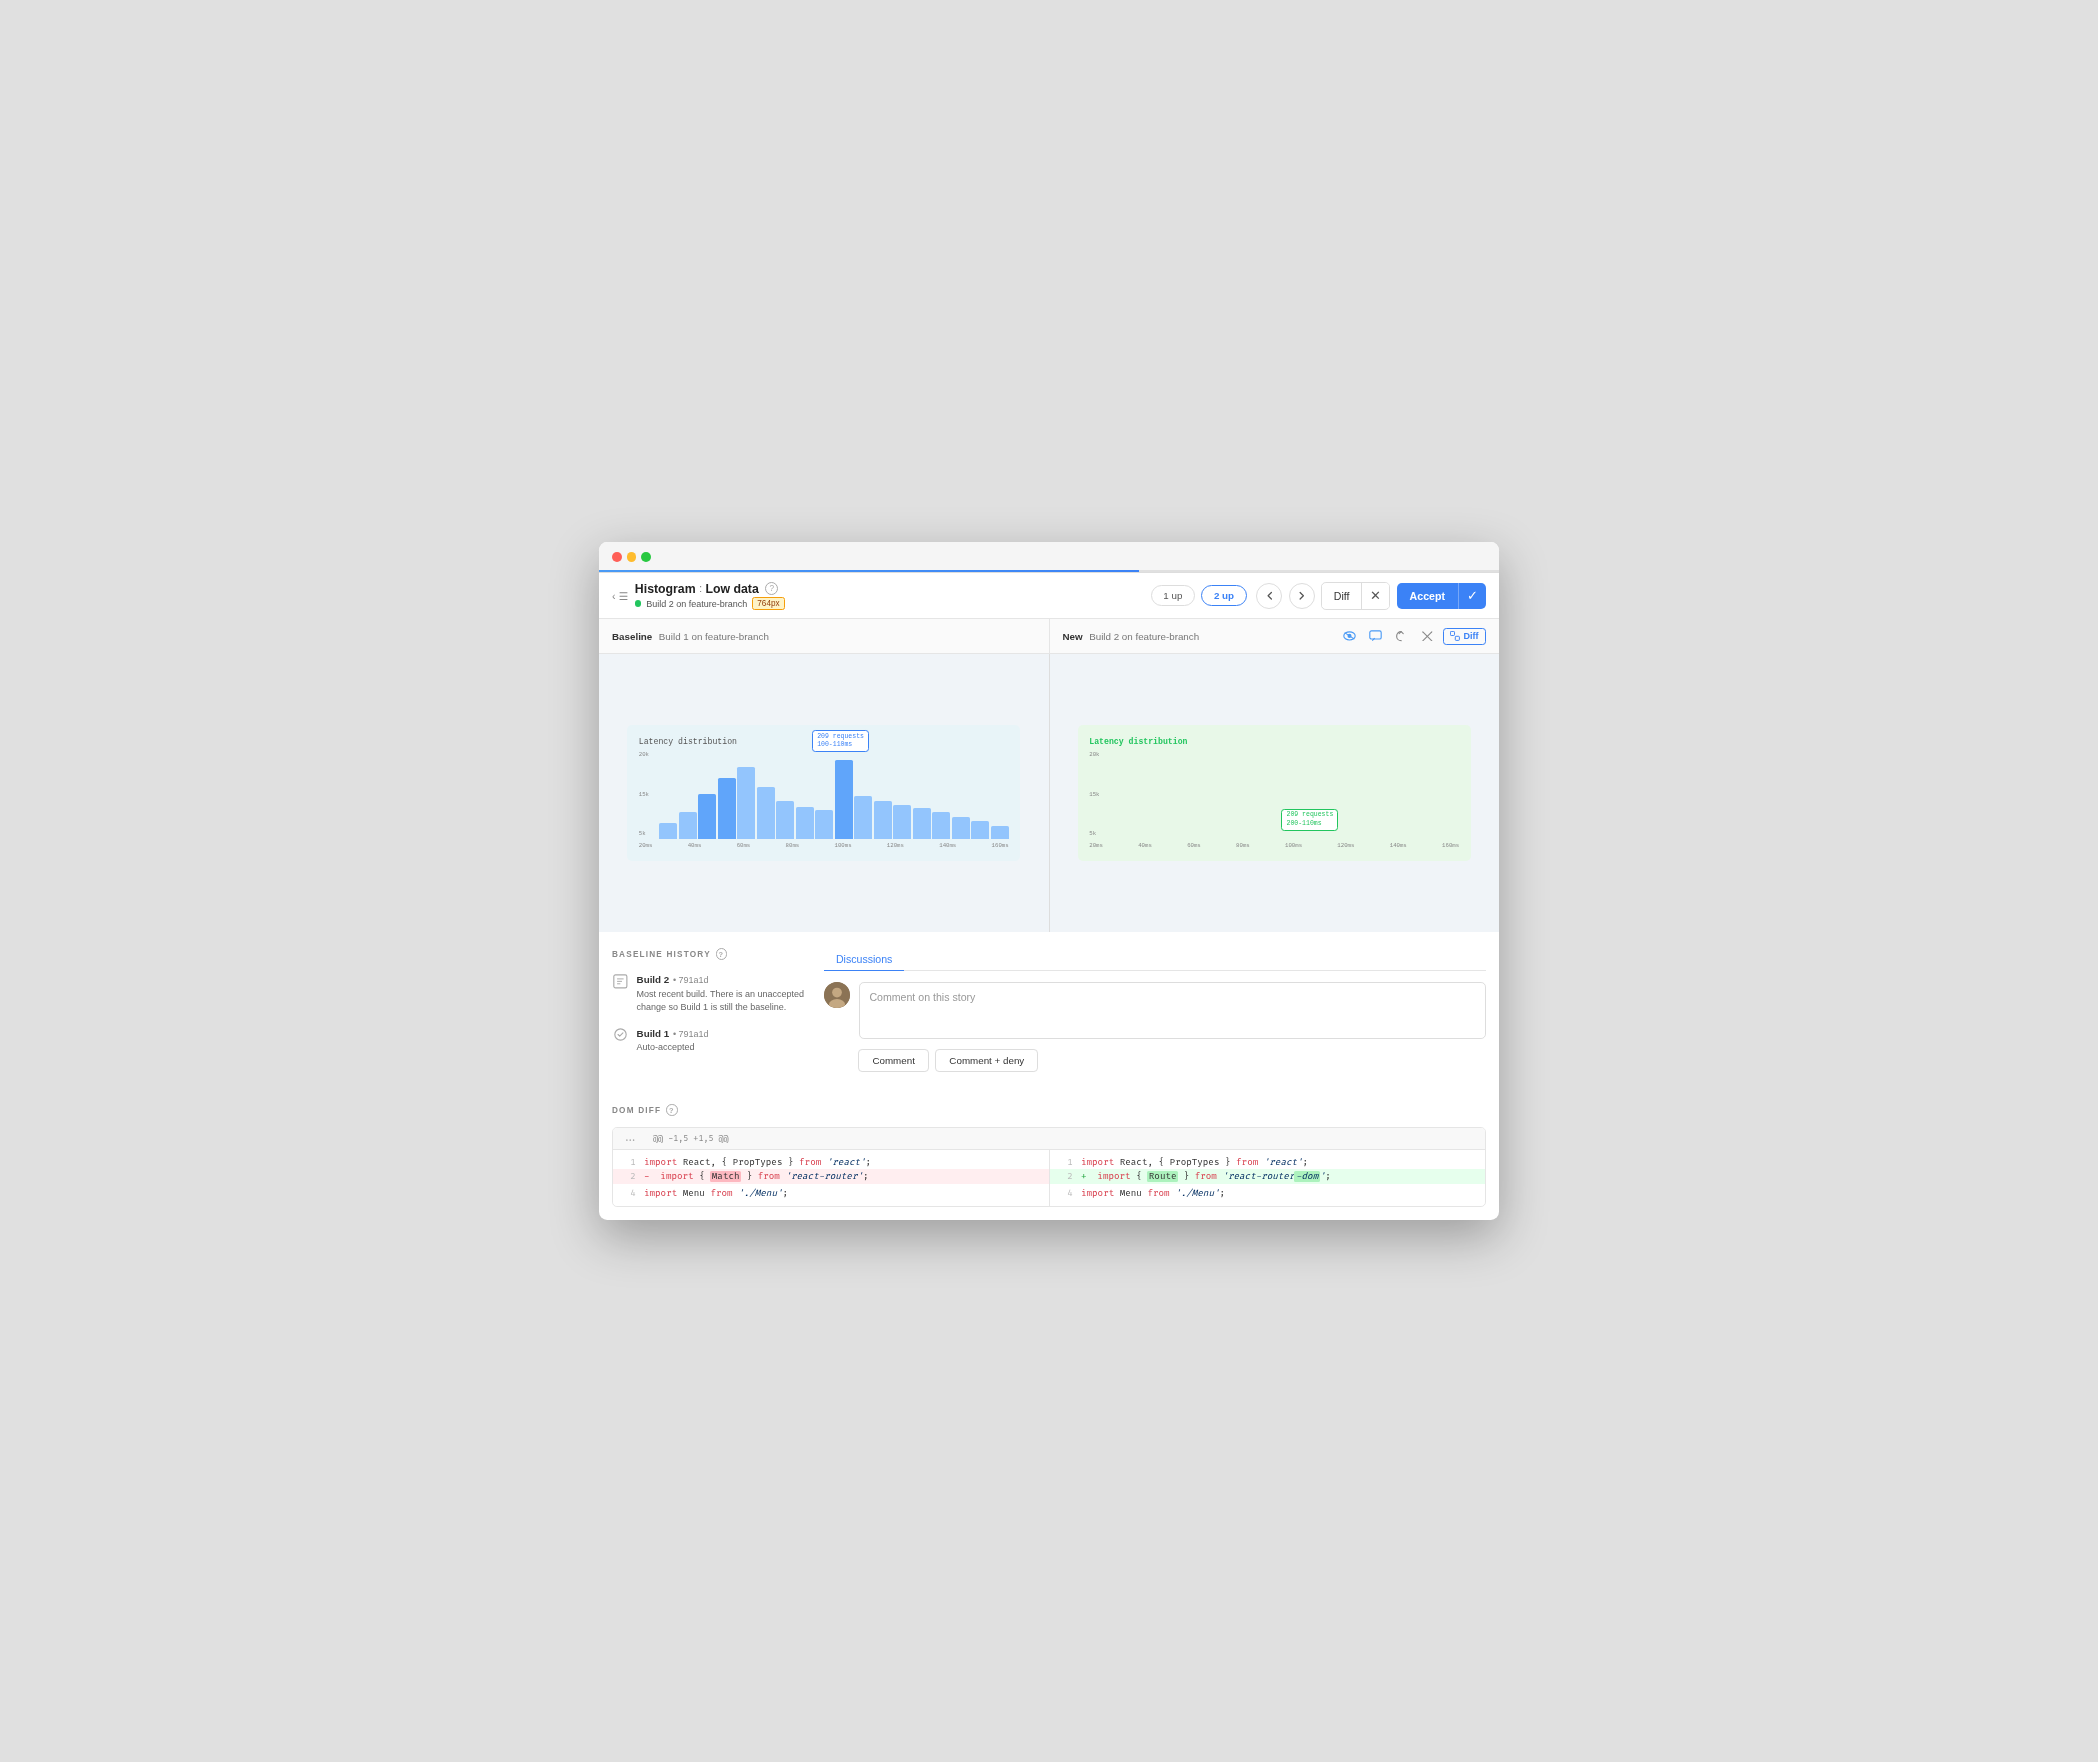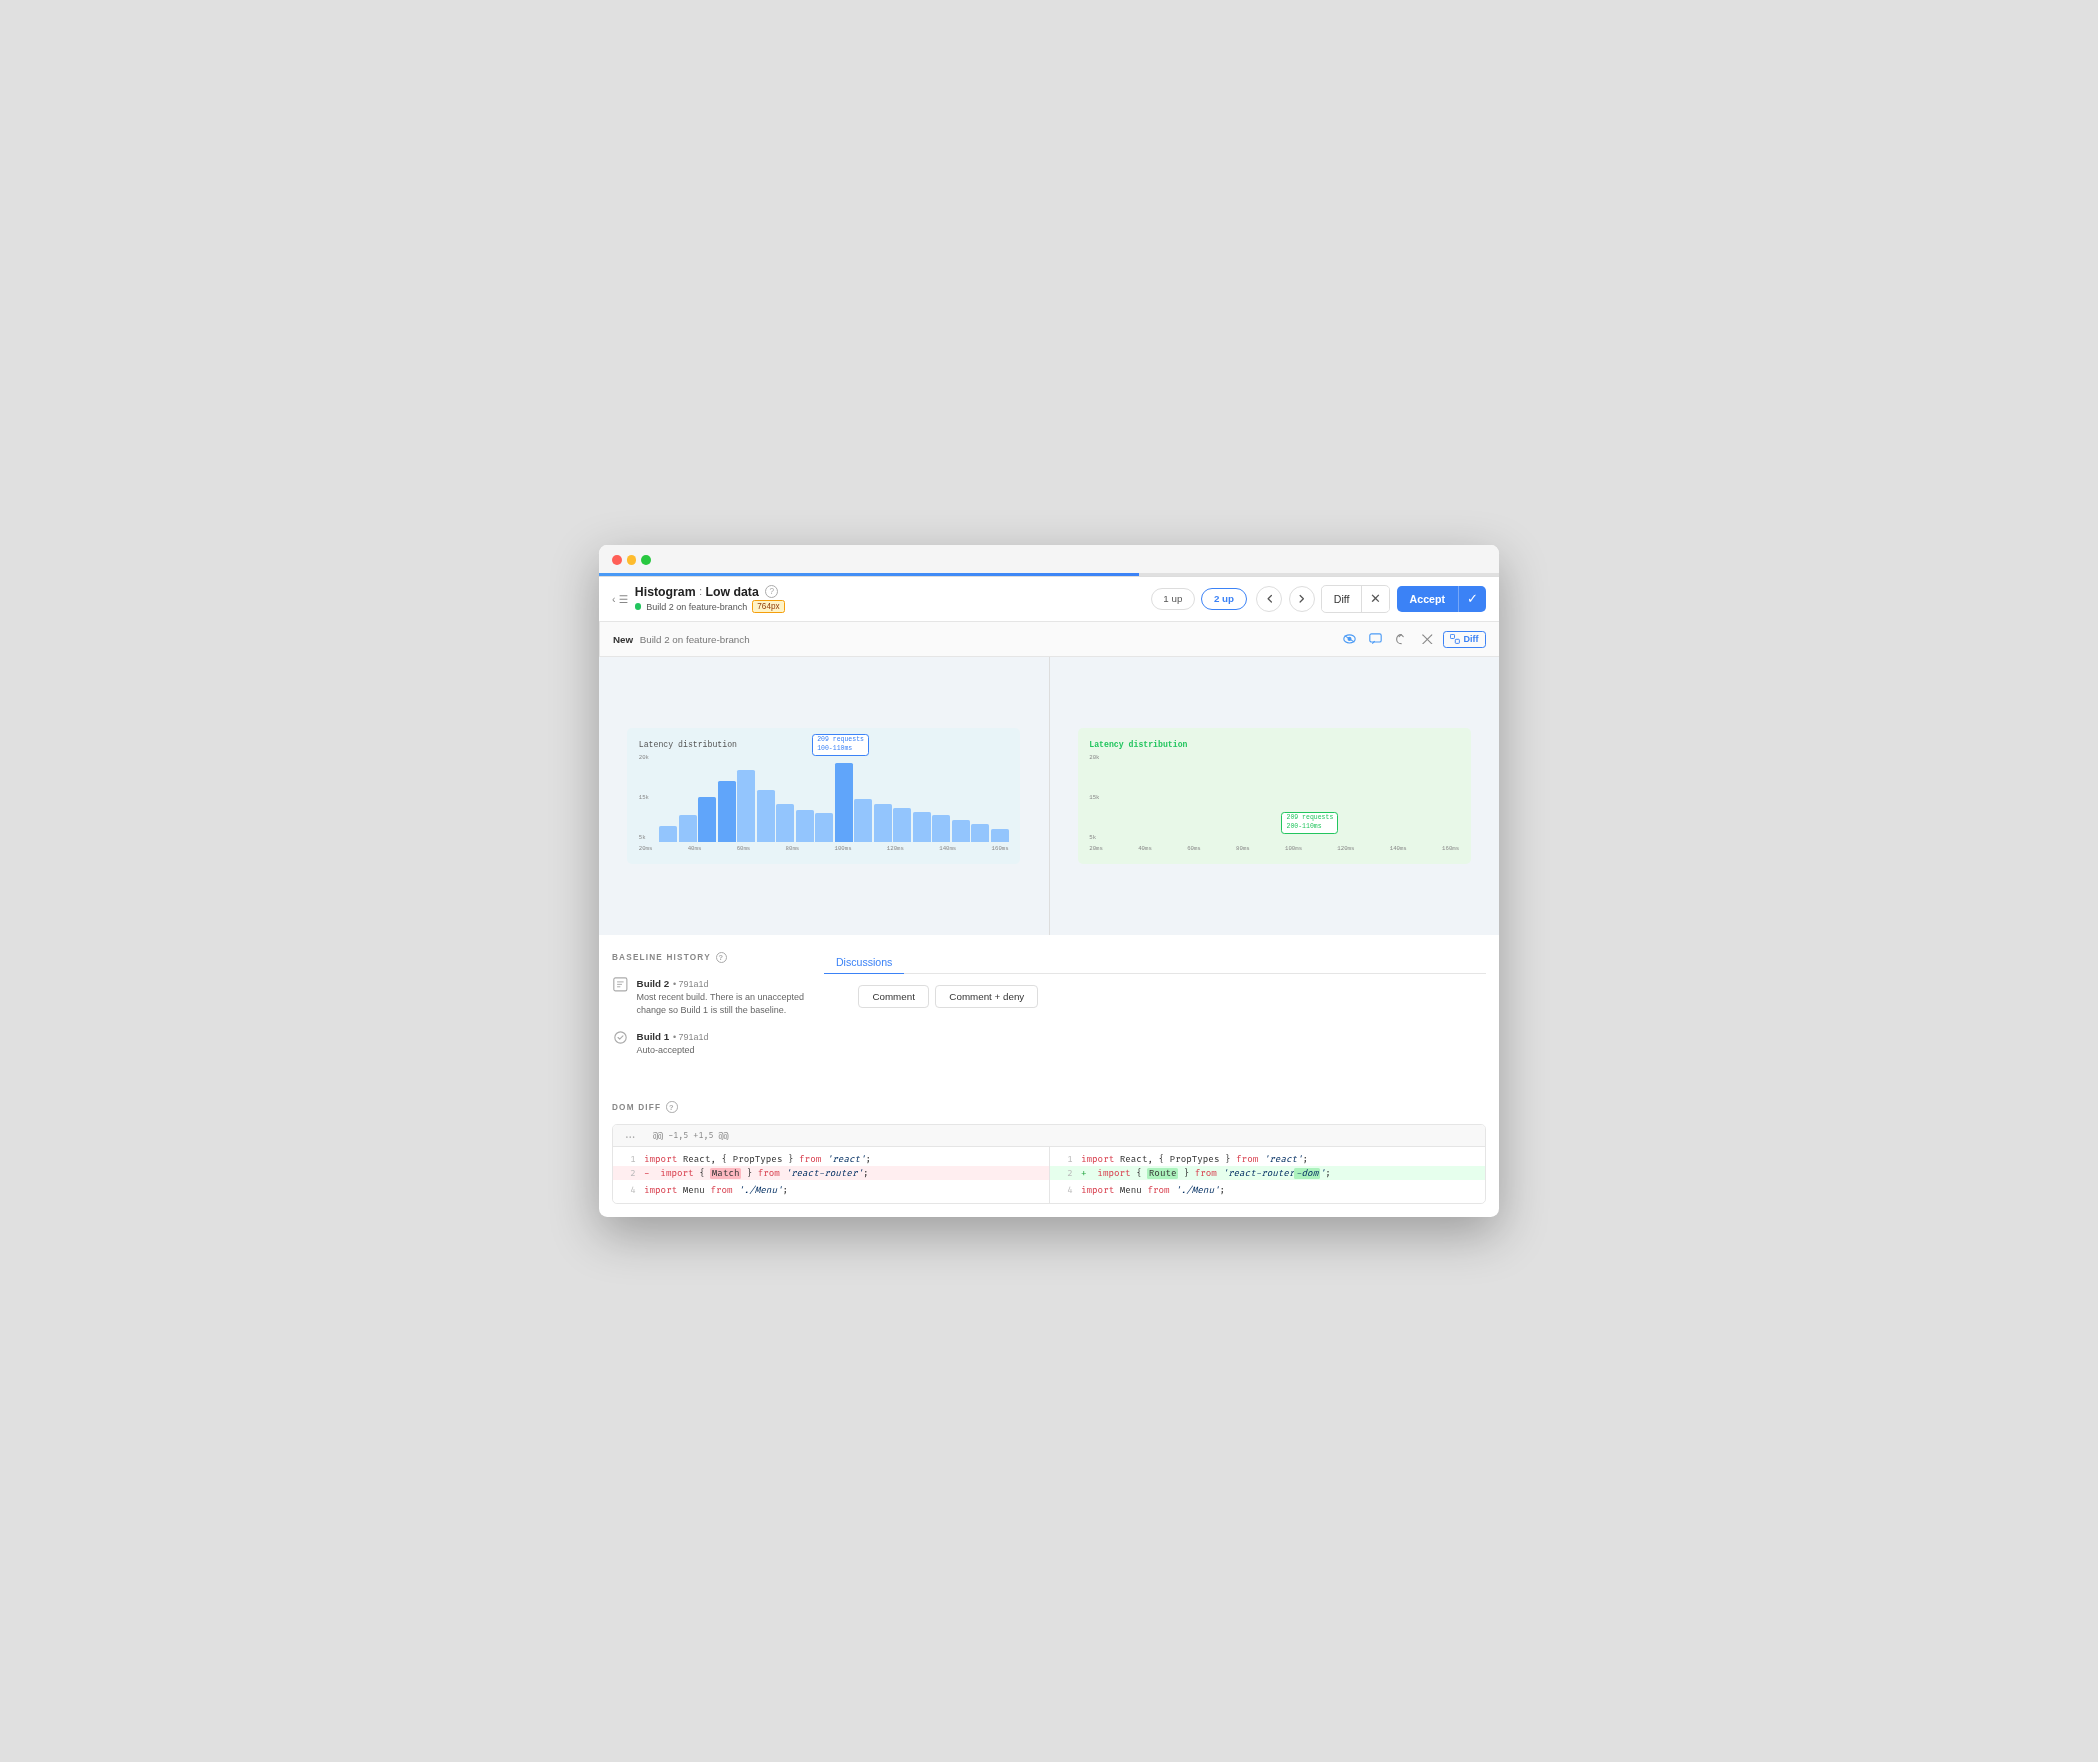--- a/index.html
+++ b/index.html
@@ -565,20 +565,24 @@
       </div>
       <div class="accept-btn">
         <span class="accept-label">Accept</span>
         <div class="accept-separator"></div>
         <span class="accept-check">✓</span>
       </div>
     </div>
   </div>
 
   <div class="comparison-header">
+    <div class="comparison-side">
+      <span class="side-label">Baseline</span>
+      <span class="side-build">Build 1 on feature-branch</span>
+    </div>
     <div class="comparison-side new">
       <span class="side-label">New</span>
       <span class="side-build">Build 2 on feature-branch</span>
       <div class="comparison-tools">
         <div class="tool-icon">
           <svg width="13" height="9.8" viewBox="0 0 16 12" fill="none">
               <ellipse cx="8" cy="6" rx="7" ry="5" stroke="#4a9af5" stroke-width="1.4"></ellipse>
               <circle cx="8" cy="6" r="2.5" fill="#4a9af5"></circle>
               <line x1="2" y1="2" x2="14" y2="10" stroke="#4a9af5" stroke-width="1.4"></line>
             </svg>
@@ -784,20 +788,30 @@
             </div>
             <div class="history-desc">Auto-accepted</div>
           </div>
         </div>
       </div>
 
       <div class="discussions-panel">
         <div class="tabs">
           <div class="tab active">Discussions</div>
         </div>
+        <div class="comment-area">
+          <div class="avatar">
+            <svg width="26" height="26" viewBox="0 0 32 32">
+                <circle cx="16" cy="16" r="16" fill="#8b7355"></circle>
+                <circle cx="16" cy="13" r="6" fill="#c4a882"></circle>
+                <ellipse cx="16" cy="28" rx="10" ry="7" fill="#c4a882"></ellipse>
+              </svg>
+          </div>
+          <div class="comment-input-box">Comment on this story</div>
+        </div>
         <div class="comment-actions">
           <button class="comment-btn">Comment</button>
           <button class="comment-btn">Comment + deny</button>
         </div>
       </div>
     </div>
   </div>
 
   <div class="dom-diff-section">
     <div class="section-title">

